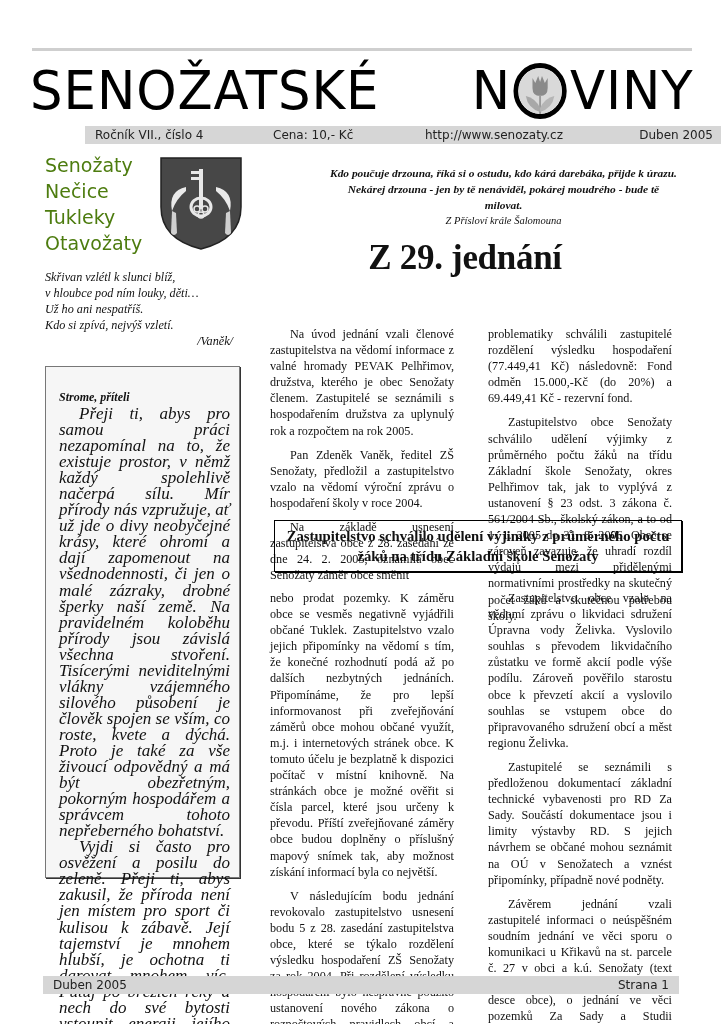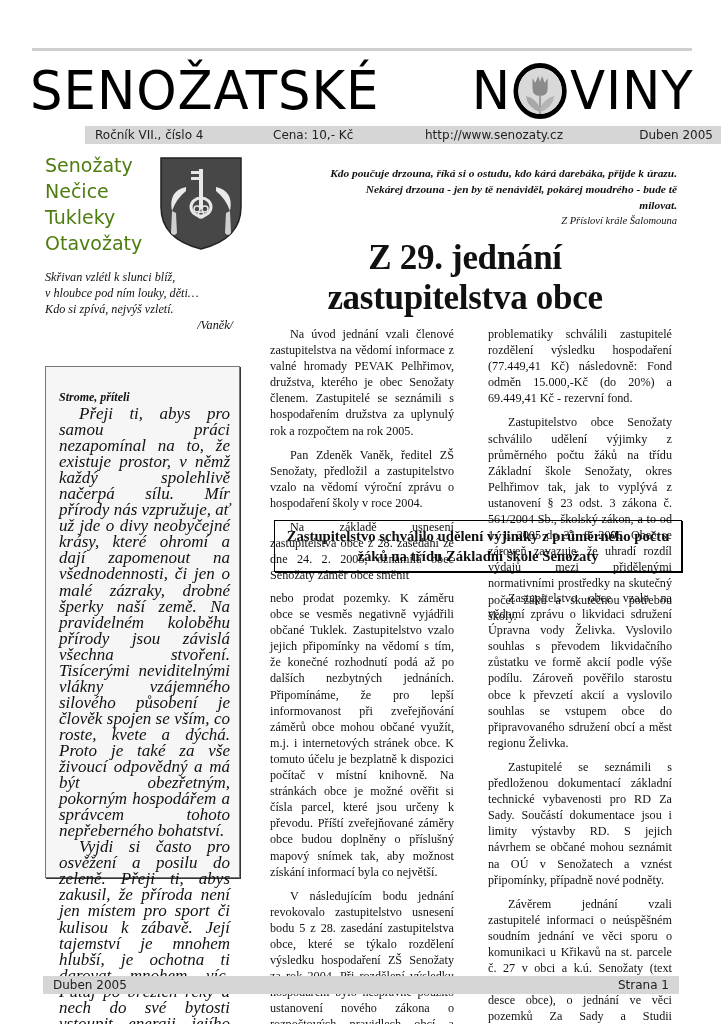--- a/index.html
+++ b/index.html
@@ -19,21 +19,21 @@
   .infobar { position: absolute; left: 43px; top: 126px; width: 636px; height: 18px; background: #d6d6d6;
     font-family: "DejaVu Sans", sans-serif; font-size: 12px; line-height: 18px; color: #222; margin-left: 42px; }
   .infobar span { position: absolute; top: 0; }
 
   .villages { position: absolute; left: 45px; top: 152px; font-family: "DejaVu Sans", sans-serif;
     font-size: 19px; line-height: 26px; color: #4d7c0f; }
   .villages div { white-space: nowrap; }
 
   .coat { position: absolute; left: 158px; top: 155px; width: 86px; height: 96px; }
 
-  .motto { position: absolute; left: 330px; top: 165px; width: 347px; text-align: right;
+  .motto { position: absolute; left: 330px; top: 165px; width: 347px; text-align: center;
     font-family: "Liberation Serif", serif; font-style: italic; font-weight: bold; font-size: 11.4px; line-height: 16px; }
   .motto .src { font-weight: normal; font-size: 10.5px; }
 
   .poem { position: absolute; left: 45px; top: 269px; width: 190px; font-family: "Liberation Serif", serif;
     font-style: italic; font-size: 12.2px; line-height: 16px; }
   .poem .author { text-align: right; padding-right: 2px; }
 
   .headline { position: absolute; left: 290px; top: 238px; width: 350px; text-align: center;
     font-family: "Liberation Serif", serif; font-weight: bold; font-size: 35px; line-height: 40px; letter-spacing: -0.3px; }
 
@@ -111,27 +111,27 @@
 
 <div class="motto">
   <div>Kdo poučuje drzouna, říká si o ostudu, kdo kárá darebáka, přijde k úrazu.</div>
   <div>Nekárej drzouna - jen by tě nenáviděl, pokárej moudrého - bude tě milovat.</div>
   <div class="src">Z Přísloví krále Šalomouna</div>
 </div>
 
 <div class="poem">
   <div>Skřivan vzlétl k slunci blíž,</div>
   <div>v hloubce pod ním louky, děti…</div>
+  <div>Už ho ani nespatříš.</div>
   <div>Kdo si zpívá, nejvýš vzletí.</div>
   <div class="author">/Vaněk/</div>
 </div>
 
 <div class="headline">
   <div>Z 29. jednání</div>
-  <div>zastupitelstva obce</div>
 </div>
 
 <div class="essay-box">
   <div class="essay-title">Strome, příteli</div>
   <div class="essay">
     <p>Přeji ti, abys pro samou práci nezapomínal na to, že existuje prostor, v němž každý spolehlivě načerpá sílu. Mír přírody nás vzpružuje, ať už jde o divy neobyčejné krásy, které ohromí a dají zapomenout na všednodennosti, či jen o malé zázraky, drobné šperky naší země. Na pravidelném koloběhu přírody jsou závislá všechna stvoření. Tisícerými neviditelnými vlákny vzájemného silového působení je člověk spojen se vším, co roste, kvete a dýchá. Proto je také za vše živoucí odpovědný a má být obezřetným, pokorným hospodářem a správcem tohoto nepřeberného bohatství.</p>
     <p>Vyjdi si často pro osvěžení a posilu do zeleně. Přeji ti, abys zakusil, že příroda není jen místem pro sport či kulisou k zábavě. Její tajemství je mnohem hlubší, je ochotna ti darovat mnohem víc. Putuj po březích řeky a nech do své bytosti vstoupit energii jejího proudu. Naslouchej konejšivě hudbě vánku, jenž obrací zelenostříbrné listí, nasyť svůj zrak zlatem kvetoucí louky. Tvůj dech se prohloubí, srdce rozšíří a poznáš, že je možno říci stromu: buď zdráv, příteli.</p>
     <p>Přeji ti, abys vnímal a přijímal dar ryzích sil přírody a vracel se ke svému dílu obnoven na těle a na duchu.</p>
     <p class="sig">M. Hejná</p>
   </div>

